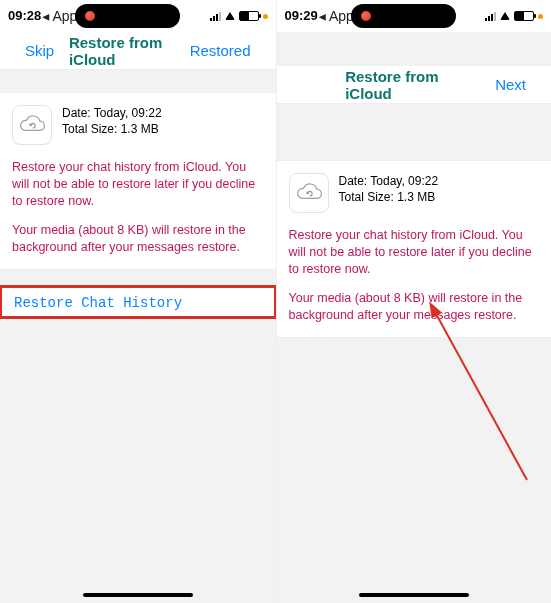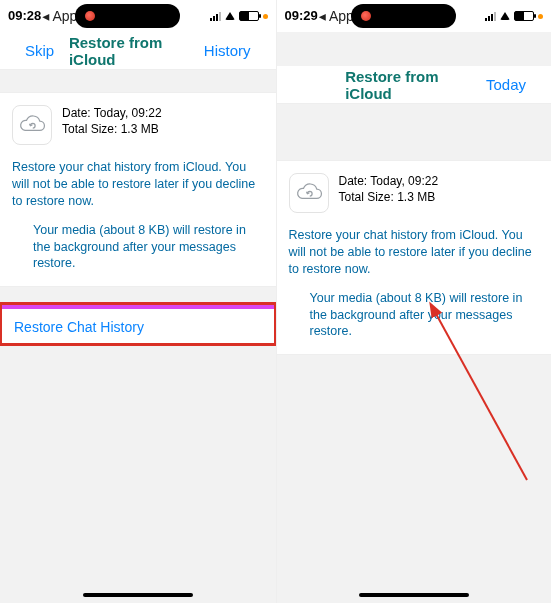--- a/index.html
+++ b/index.html
@@ -118,34 +118,35 @@
   }
   .cloud-icon {
     width:40px;height:40px;
     border:1px solid #e3e3e3;
     border-radius:8px;
     display:flex;align-items:center;justify-content:center;
     flex-shrink:0;
   }
   .cloud-icon svg { width:28px;height:20px; }
   .card-meta { font-size:12px; color:#000000; line-height:1.35; }
-  .card-body { font-size:12.5px; color:#0369a1; line-height:1.35; }
-  .card-body p + p { margin-top:12px;margin-left:21px; }
+  .card-body { font-size:12.5px; color:#be185d; line-height:1.35; }
+  .card-body p + p { margin-top:12px; }
 
   
   .action-row {
     margin-top:16px;
     background:#fff;
-    height:42px;
+    height:32px;
     display:flex;
     align-items:center;
     padding: 0 14px;
-    border-top:6px solid #d946ef;
+    border-top:2px solid #d946ef;
     border-bottom:1px solid #eee;
     font-size:14px;
+    font-family:Liberation Mono, monospace;
   }
   .action-row.link { color:#0a84ff; }
   .action-row.status { color:#8a8a8e; }
   .highlight {
     outline: 3px solid #d93025;
     outline-offset:-2px;
   }
 
   
   .home-indicator {
@@ -189,21 +190,21 @@
         <div class="battery">
             <div class="fill"></div>
           </div>
         <div class="orange-dot"></div>
       </div>
     </div>
 
     <div class="nav" style="position:relative;">
       <span class="nav-left">Skip</span>
       <span class="nav-title">Restore from iCloud</span>
-      <span class="nav-right">History</span>
+      <span class="nav-right">Restored</span>
     </div>
 
     <div class="card">
       <div class="card-header">
         <div class="cloud-icon">
           <svg viewBox="0 0 36 24" fill="none" stroke="#9aa0a6" stroke-width="1.6">
             <path d="M28 19a6 6 0 0 0 0-12 9 9 0 0 0-17-1A6 6 0 0 0 9 19h19z"></path>
             <path d="M16 13a3 3 0 1 1 3 3"></path>
             <path d="M15 11l1 2 2-1" stroke-linecap="round"></path>
           </svg>
@@ -246,21 +247,21 @@
         <div class="battery">
             <div class="fill"></div>
           </div>
         <div class="orange-dot"></div>
       </div>
     </div>
 
     <div class="nav" style="position:relative;">
       <span class="nav-left"></span>
       <span class="nav-title">Restore from iCloud</span>
-      <span class="nav-right">Today</span>
+      <span class="nav-right">Next</span>
     </div>
 
     <div class="card">
       <div class="card-header">
         <div class="cloud-icon">
           <svg viewBox="0 0 36 24" fill="none" stroke="#9aa0a6" stroke-width="1.6">
             <path d="M28 19a6 6 0 0 0 0-12 9 9 0 0 0-17-1A6 6 0 0 0 9 19h19z"></path>
             <path d="M16 13a3 3 0 1 1 3 3"></path>
             <path d="M15 11l1 2 2-1" stroke-linecap="round"></path>
           </svg>

